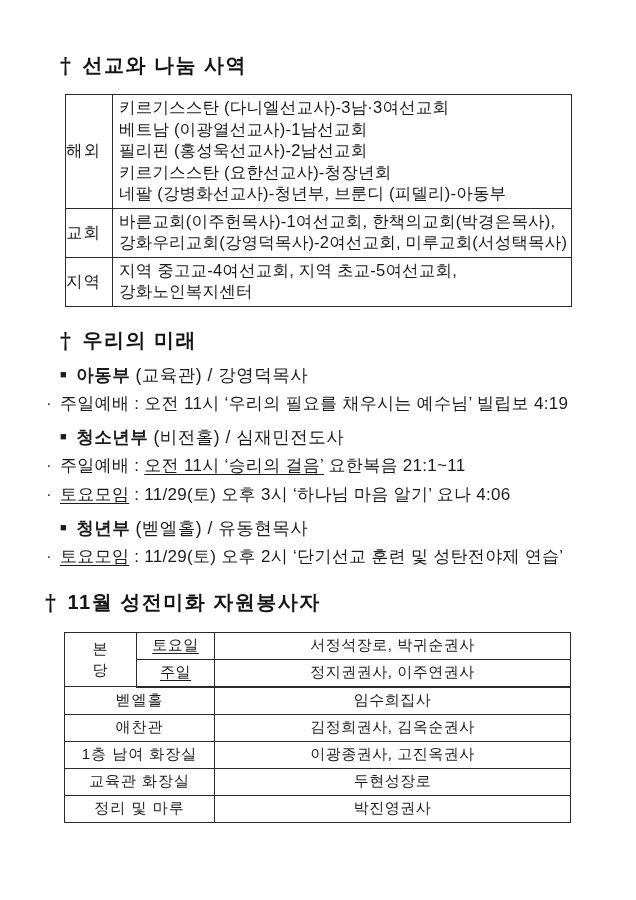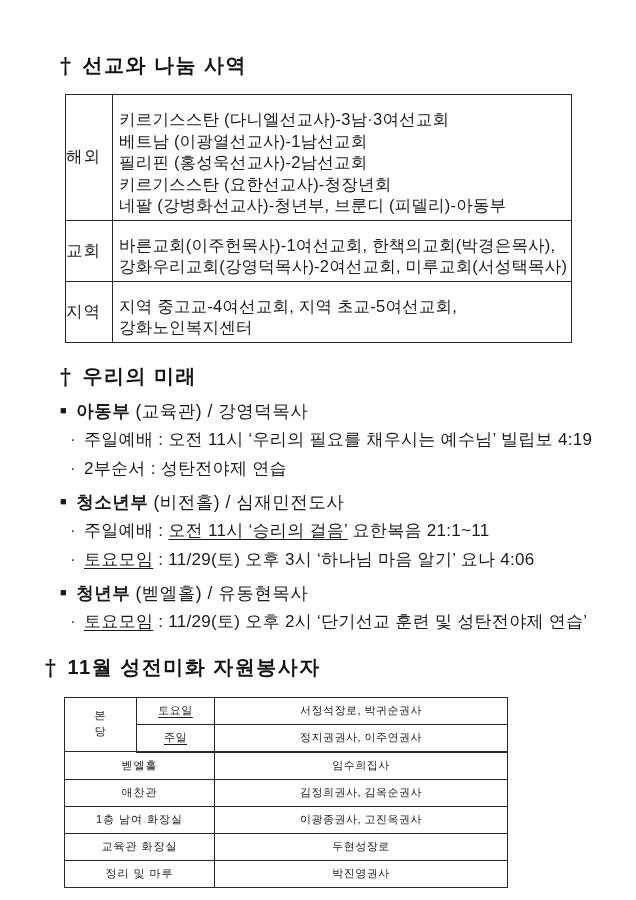--- a/index.html
+++ b/index.html
@@ -28,40 +28,40 @@
   
   table{border-collapse:collapse;table-layout:fixed;}
   td{border:1px solid #2a2a2a;}
 
   
   .mission-table{width:507px;margin:15px 0 0 65px;font-size:16.5px;}
   .mission-table td{padding:0;}
   .mission-table .lbl{
     width:47px;text-align:left;vertical-align:middle;letter-spacing:1px;
   }
-  .mission-table .content{vertical-align:middle;padding:14px 4px 3px 6px;}
+  .mission-table .content{vertical-align:middle;padding:2px 4px 3px 6px;}
   .mission-table .line{line-height:21.5px;white-space:nowrap;letter-spacing:0.2px;}
 
   
   .group-header{
     margin:11px 0 0 60px;font-size:17.5px;line-height:20px;
     display:flex;align-items:center;gap:9px;letter-spacing:0.5px;
   }
   .group-header .marker{font-size:11px;line-height:1;}
   .group-header .gname{font-weight:bold;}
   .item-line{
-    margin:9px 0 0 70px;font-size:17px;line-height:20px;letter-spacing:0.3px;
+    margin:9px 0 0 46px;font-size:17px;line-height:20px;letter-spacing:0.3px;
     white-space:nowrap;
   }
   .item-line .bullet{display:inline-block;width:14px;text-align:left;color:#444;}
   .u{text-decoration:underline;text-underline-offset:3px;}
   .gap-above{margin-top:13px;}
 
   
-  .vol-table{width:444px;margin:16px 0 0 64px;font-size:11px;}
+  .vol-table{width:507px;margin:16px 0 0 64px;font-size:15px;}
   .vol-table td{
     height:26px;text-align:center;vertical-align:middle;
     padding:0;letter-spacing:0.5px;
   }
   .vol-table .place{letter-spacing:1px;}
   .vol-table .stack{
     display:inline-block;width:1.15em;word-break:break-all;line-height:1.45;
   }
   tr.thick-bottom td{border-bottom:2px solid #2a2a2a;margin-top:20px;}
 </style>
@@ -112,23 +112,20 @@
     <span class="cross">†</span>
     <span>우리의 미래</span>
   </h2>
 
   <div class="group-header">
     <span class="marker">■</span>
     <span><b class="gname">아동부</b> <span>(교육관) / 강영덕목사</span></span>
   </div>
   <div class="item-line">
     <span class="bullet">·</span><span>주일예배 : 오전 11시 ‘우리의 필요를 채우시는 예수님’ 빌립보 4:19</span><span class="u"></span><span></span>
-  </div>
-  <div class="item-line">
-    <span class="bullet">·</span><span>2부순서 : 성탄전야제 연습</span><span class="u"></span><span></span>
   </div>
 
   <div class="group-header gap-above">
     <span class="marker">■</span>
     <span><b class="gname">청소년부</b> <span>(비전홀) / 심재민전도사</span></span>
   </div>
   <div class="item-line">
     <span class="bullet">·</span><span>주일예배 : </span><span class="u">오전 11시 ‘승리의 걸음’</span><span> 요한복음 21:1~11</span>
   </div>
   <div class="item-line">

